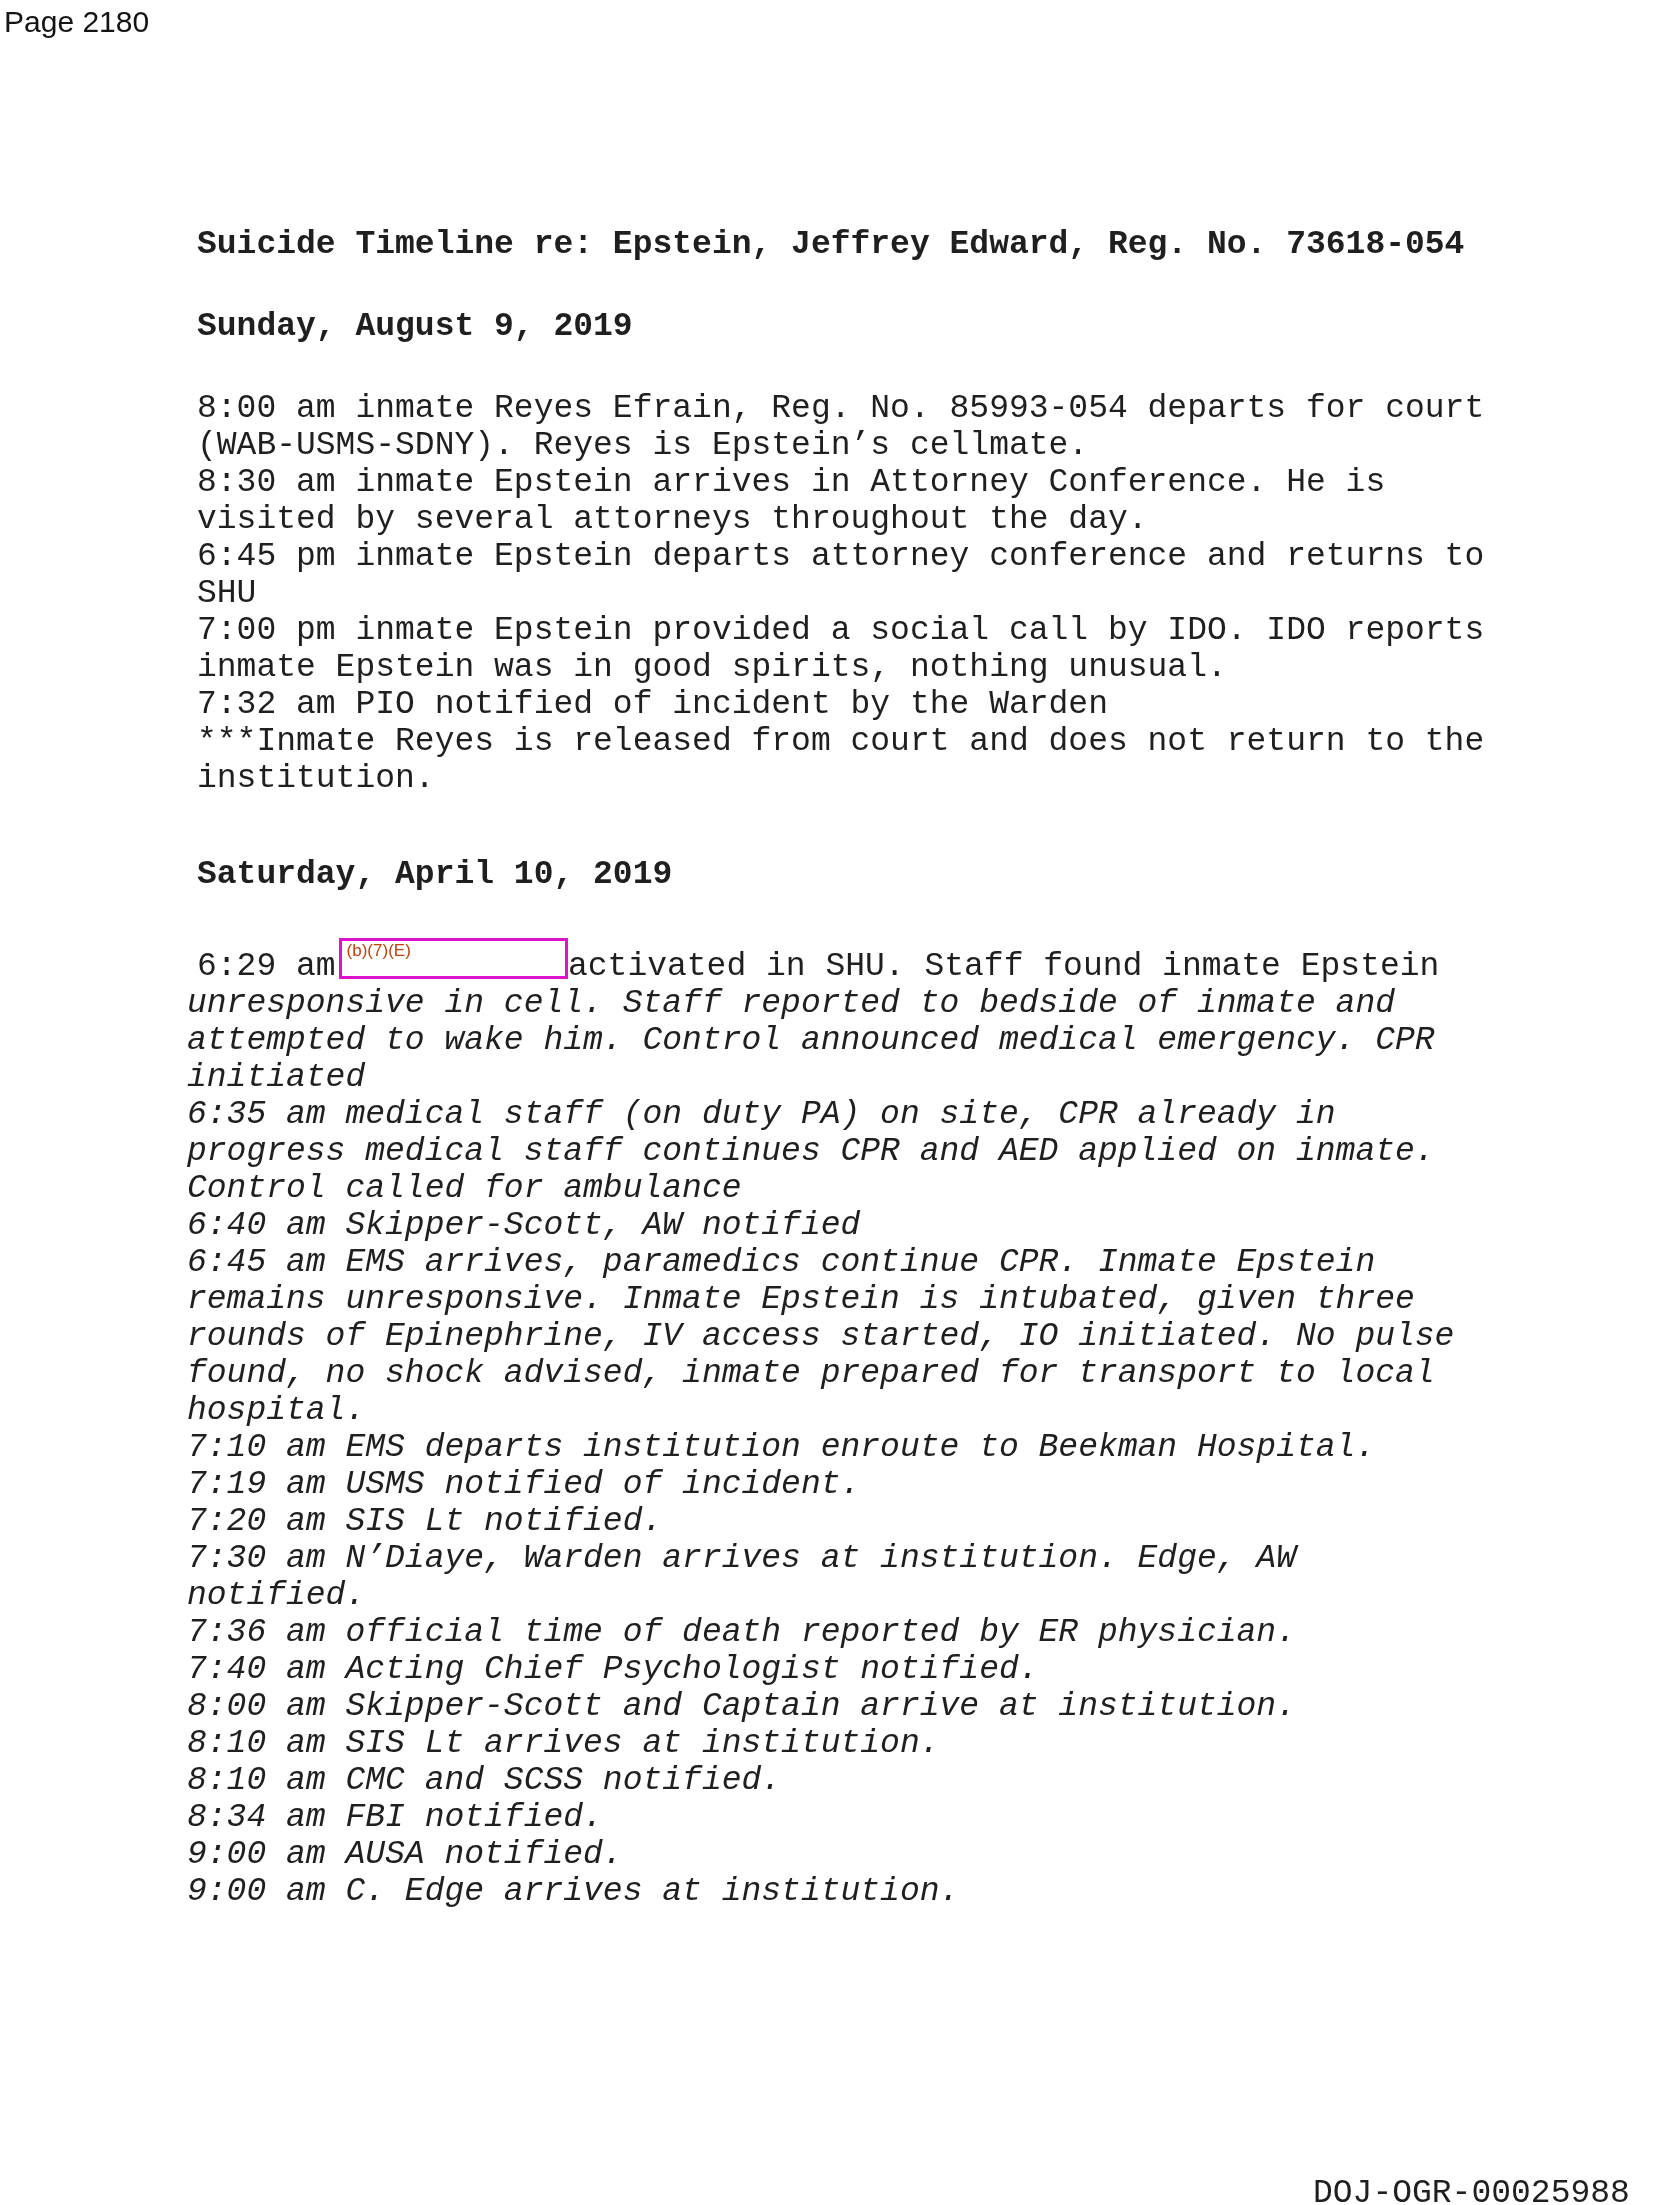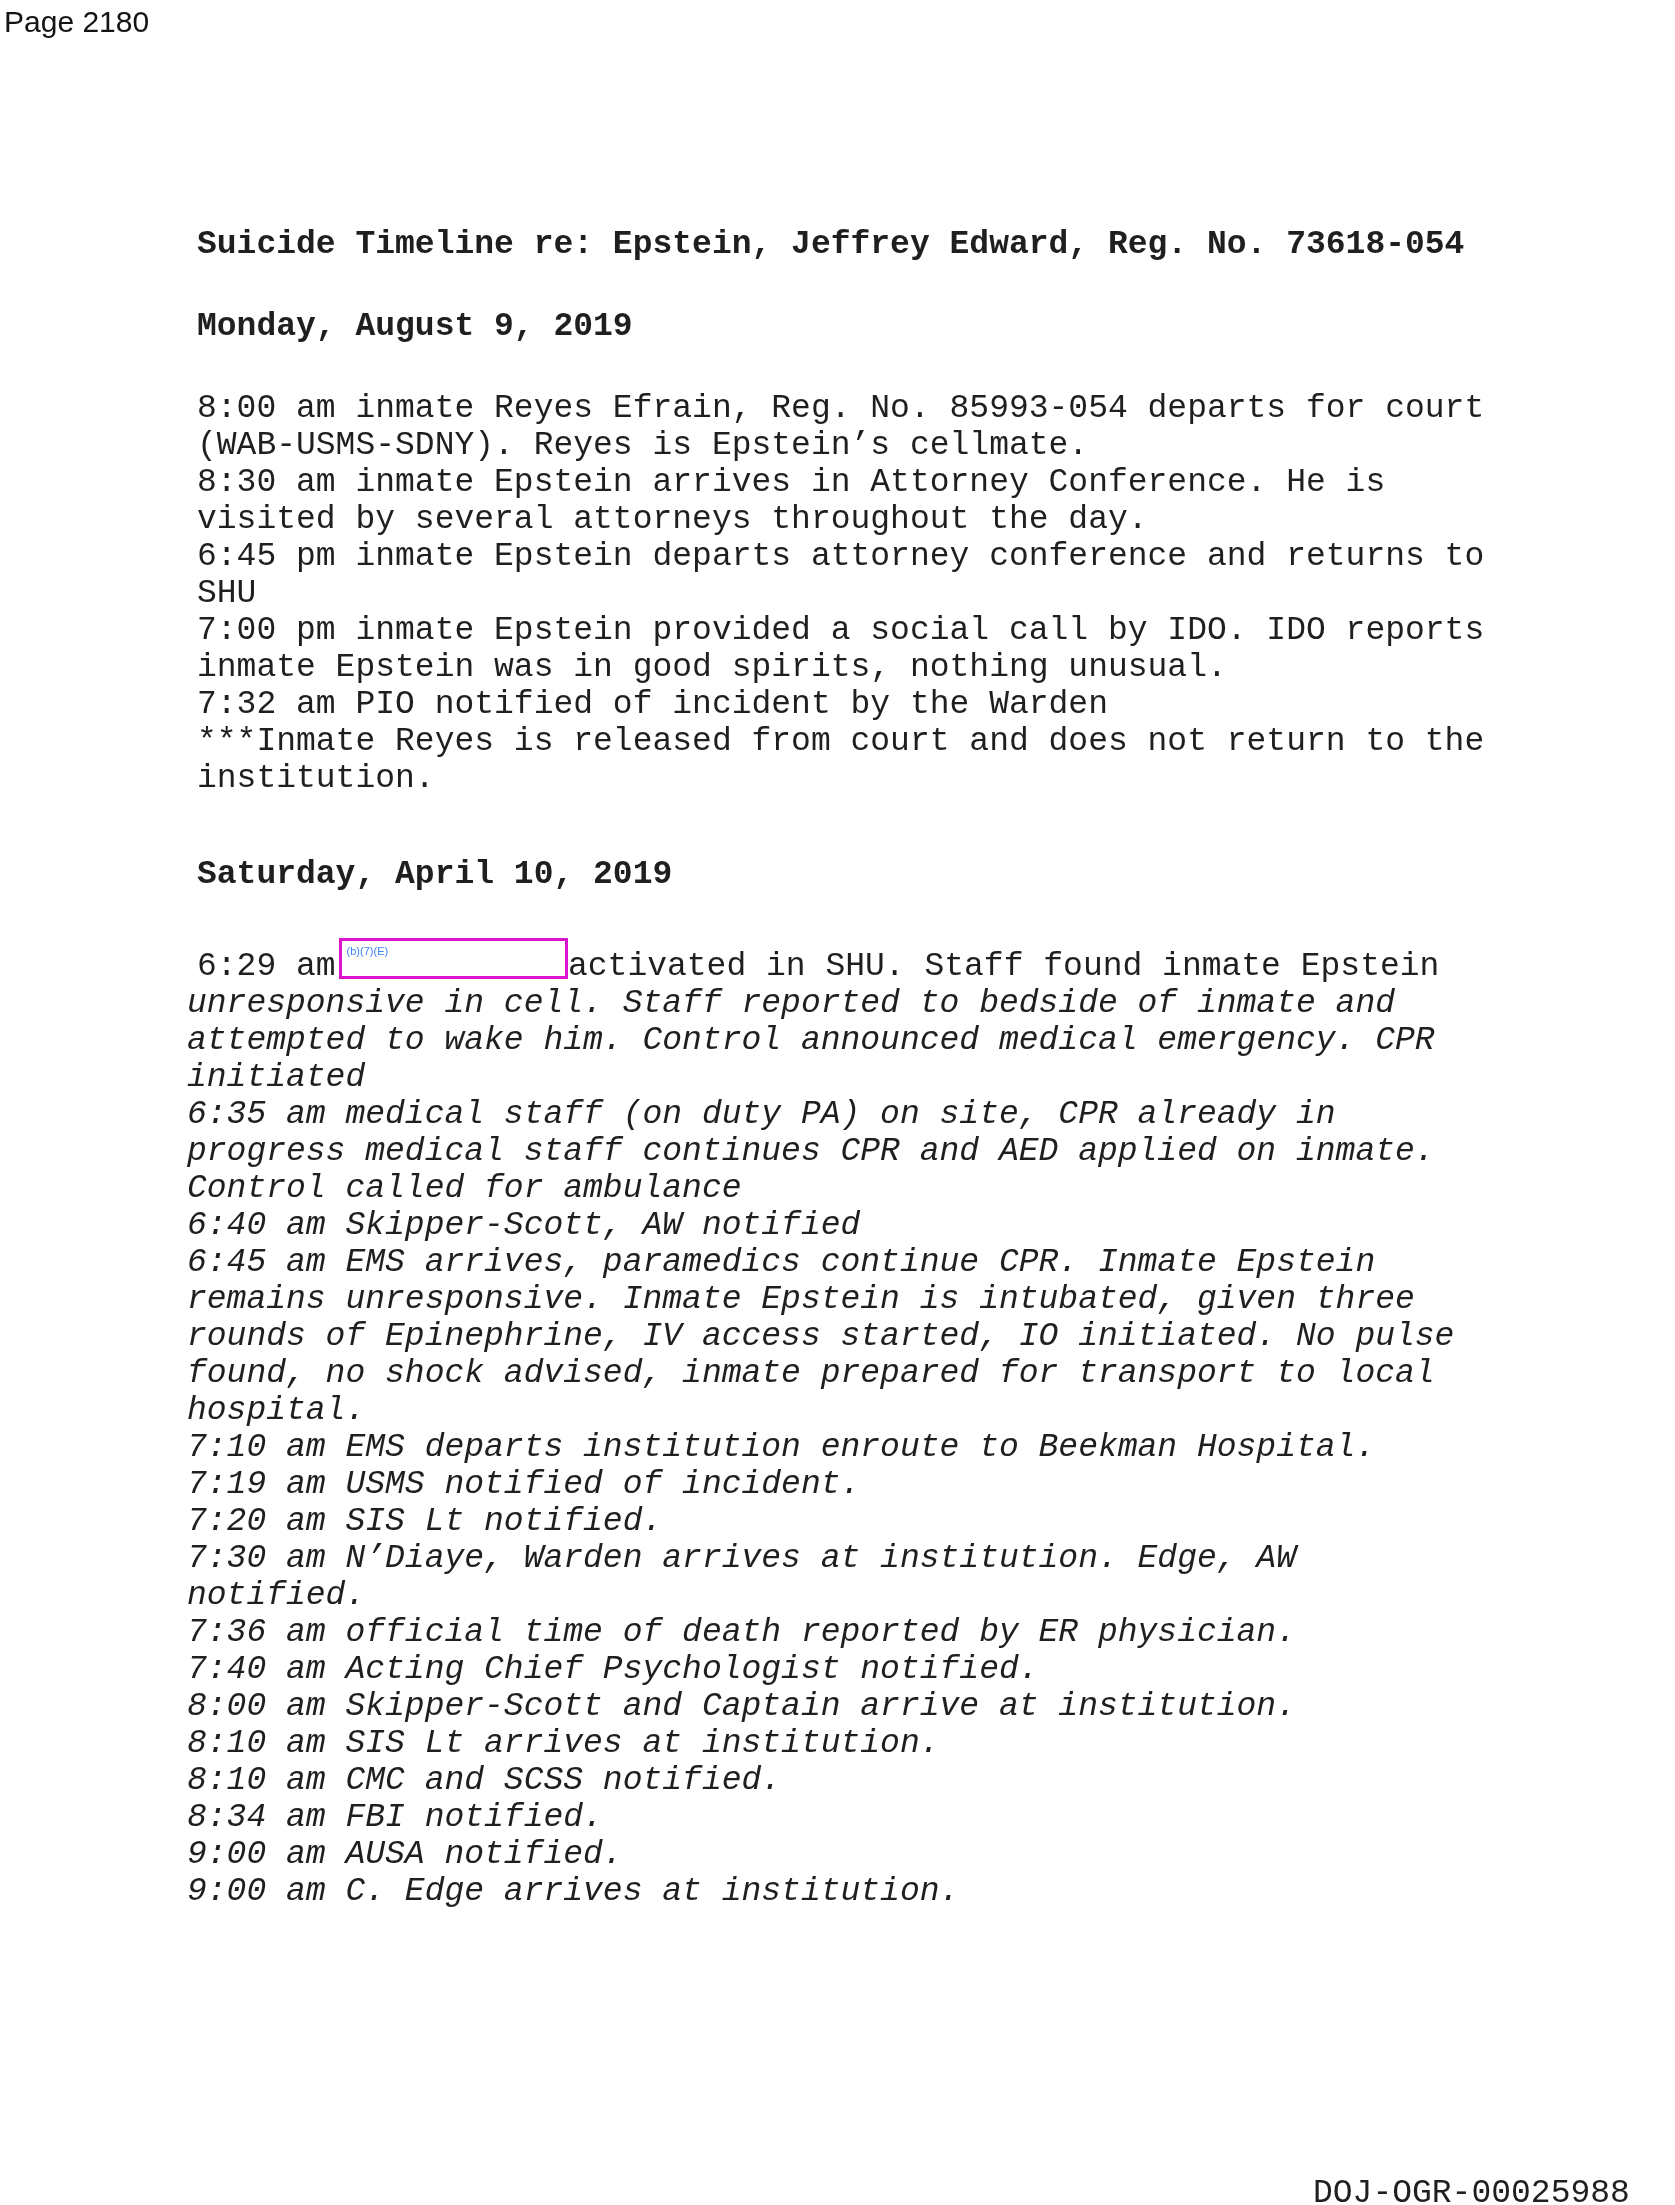--- a/index.html
+++ b/index.html
@@ -61,23 +61,23 @@
     height: 41px;
     box-sizing: border-box;
     border: 3.3px solid #dd13cd;
     background: #ffffff;
   }
   #redaction-box .redaction-label {
     position: absolute;
     left: 4.6px;
     top: 0.7px;
     font-family: "Liberation Sans", sans-serif;
-    font-size: 11px;
+    font-size: 17px;
     line-height: 18px;
-    color: #3b82f6;
+    color: #c2410c;
     white-space: pre;
   }
   #sat-entry-633 .text-after {
     position: absolute;
     left: 371px;
     top: 0;
     white-space: pre;
   }
   #saturday-block { left: 187px; top: 985px; font-style: italic; }
 
@@ -88,21 +88,21 @@
     white-space: pre;
   }
 </style>
 </head>
 <body>
 
 <div id="page-label">Page 2180</div>
 
 <div id="doc-title" class="abs mono bold">Suicide Timeline re: Epstein, Jeffrey Edward, Reg. No. 73618-054</div>
 
-<div id="friday-heading" class="abs mono bold">Monday, August 9, 2019</div>
+<div id="friday-heading" class="abs mono bold">Sunday, August 9, 2019</div>
 
 <div id="friday-block" class="abs mono">8:00 am inmate Reyes Efrain, Reg. No. 85993-054 departs for court
 (WAB-USMS-SDNY). Reyes is Epstein’s cellmate.
 8:30 am inmate Epstein arrives in Attorney Conference. He is
 visited by several attorneys throughout the day.
 6:45 pm inmate Epstein departs attorney conference and returns to
 SHU
 7:00 pm inmate Epstein provided a social call by IDO. IDO reports
 inmate Epstein was in good spirits, nothing unusual.
 7:32 am PIO notified of incident by the Warden

